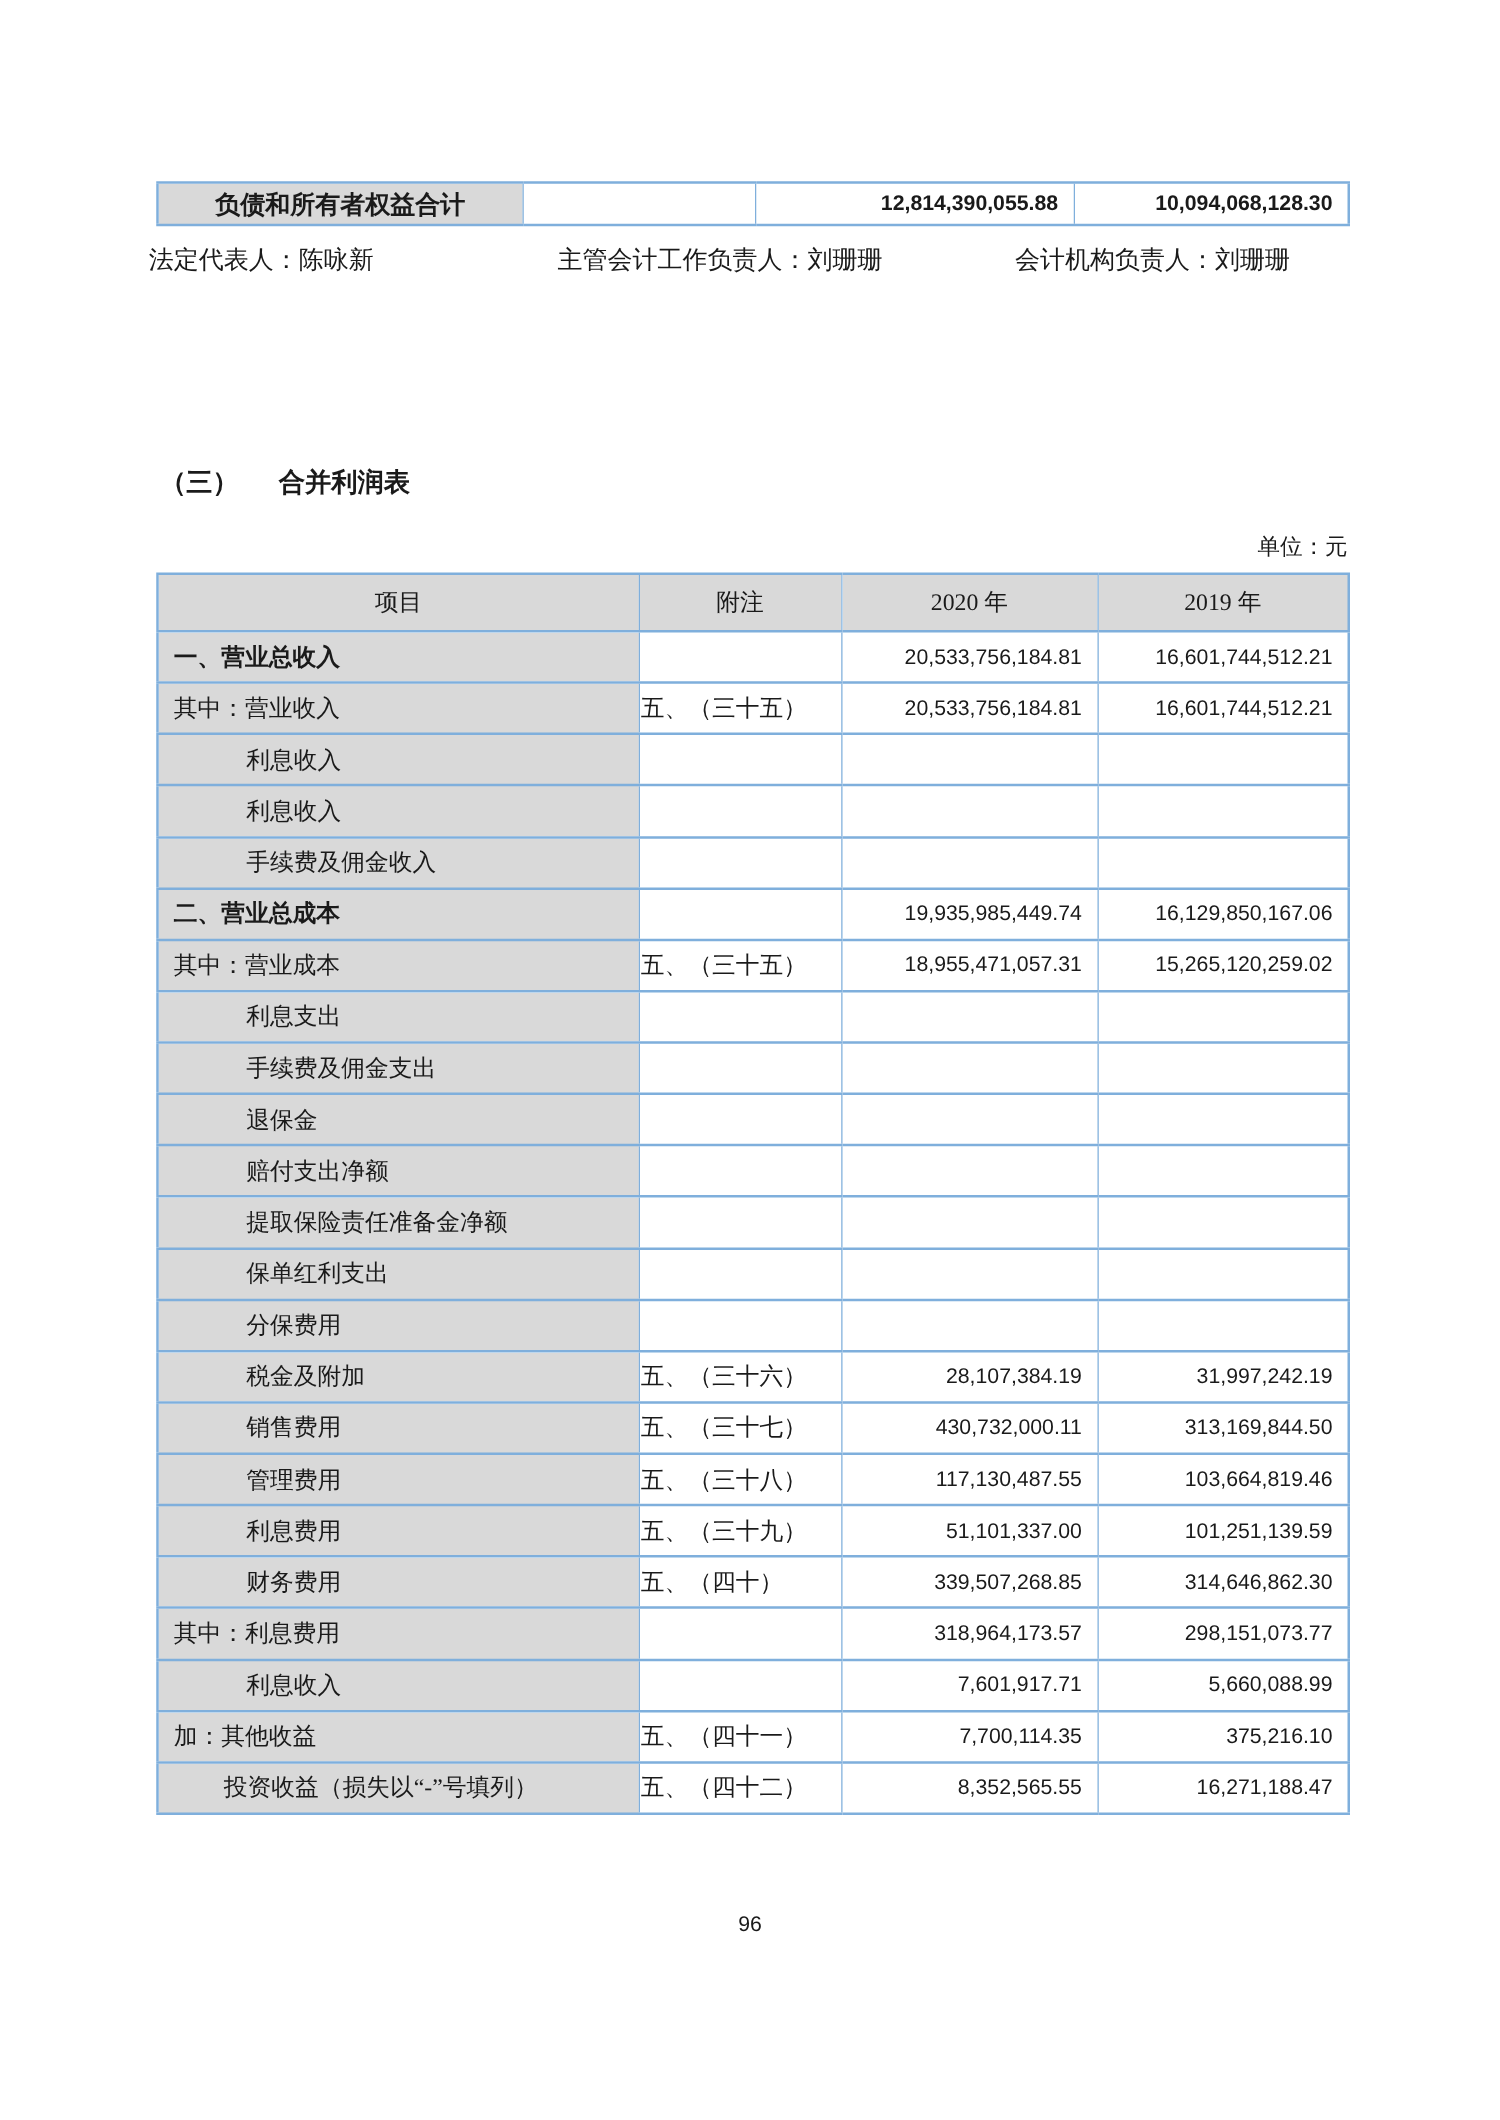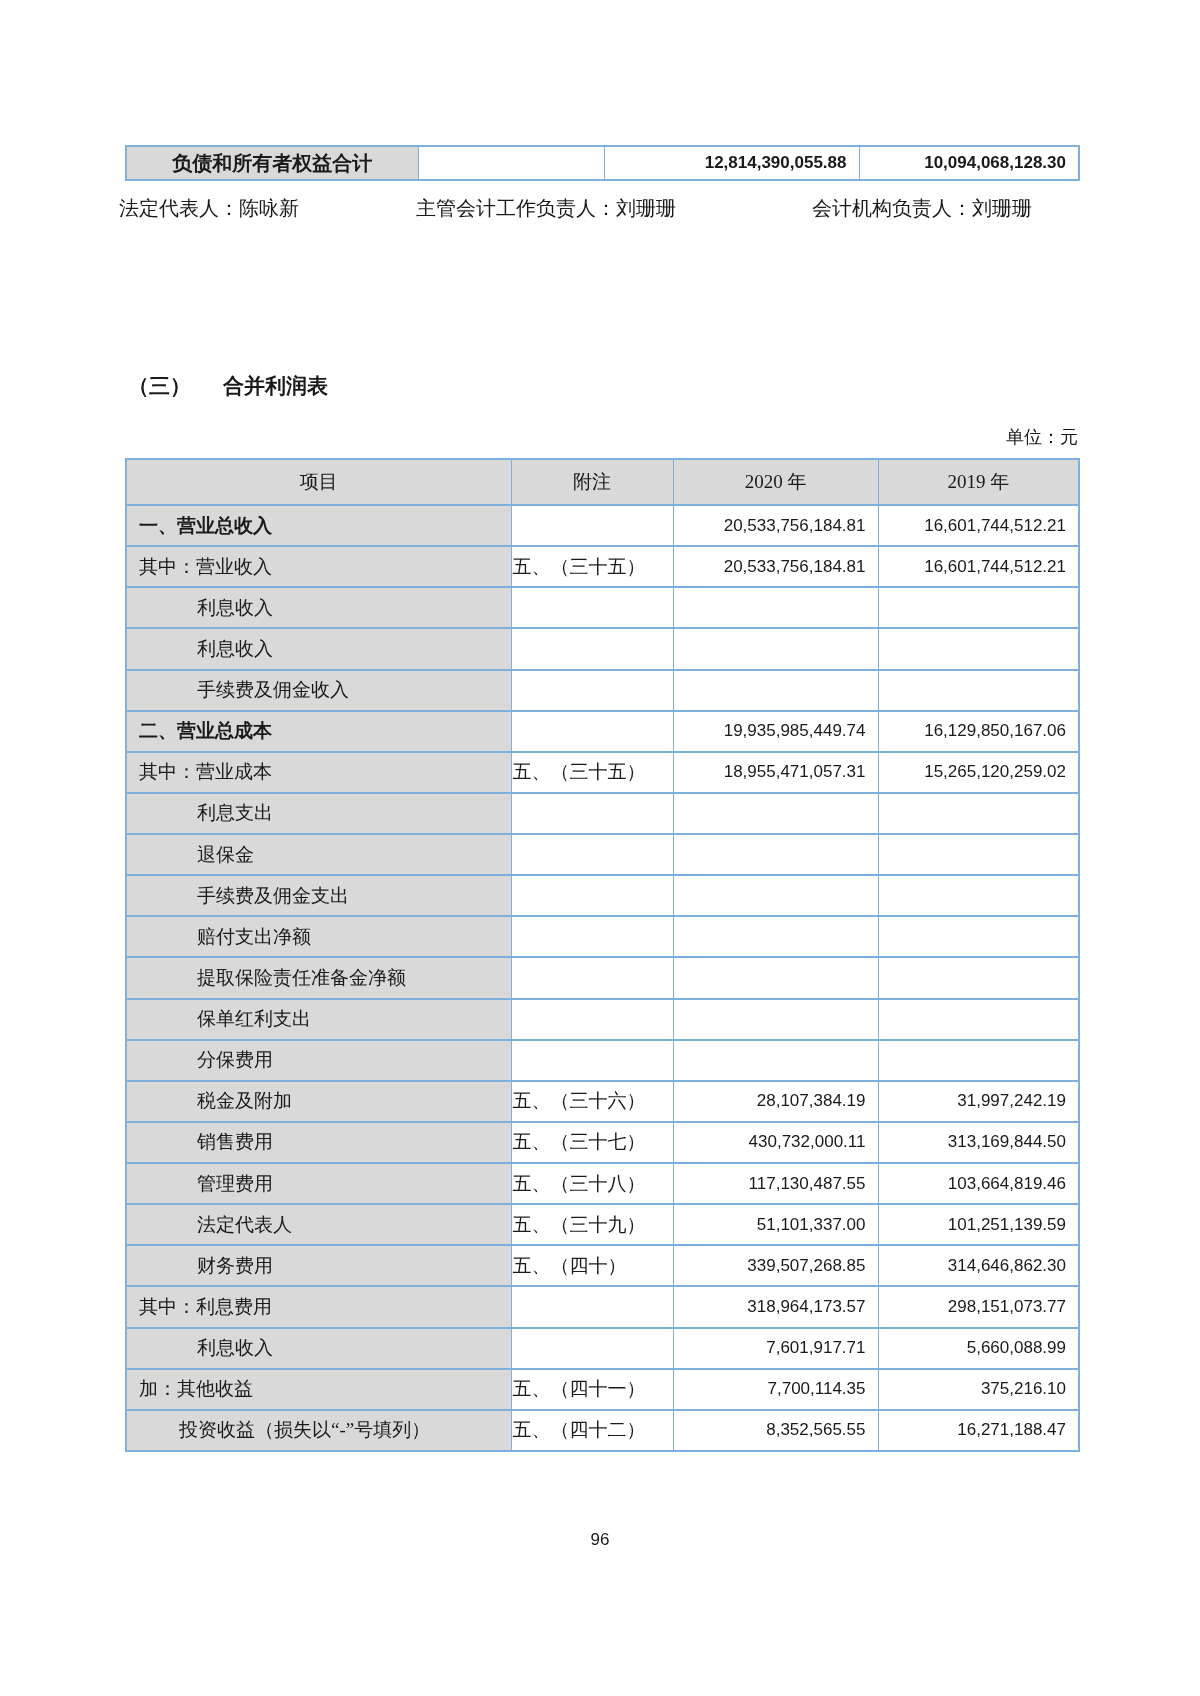--- a/index.html
+++ b/index.html
@@ -31,21 +31,21 @@
   .balance-num{
     text-align:right;padding-right:12px;
     font-family:"Liberation Sans","DejaVu Sans",sans-serif;
     font-size:17px;font-weight:bold;
   }
 
   
   .signatures{position:absolute;left:0;top:196px;width:1097px;height:24px;font-size:20px;}
   .sig{position:absolute;top:0;line-height:24px;}
   .sig-1{left:119px;}
-  .sig-2{left:416px;}
+  .sig-2{left:446px;}
   .sig-3{left:812px;}
 
   
   .section-heading{
     position:absolute;left:128px;top:372px;
     font-size:21px;font-weight:bold;line-height:28px;
   }
   .section-heading .prefix{margin-right:32px;}
 
   
@@ -180,27 +180,27 @@
       <td class="num">18,955,471,057.31</td>
       <td class="num">15,265,120,259.02</td>
     </tr>
         <tr>
       <td class="item ind1">利息支出</td>
       <td class="note"></td>
       <td class="num"></td>
       <td class="num"></td>
     </tr>
         <tr>
+      <td class="item ind1">手续费及佣金支出</td>
+      <td class="note"></td>
+      <td class="num"></td>
+      <td class="num"></td>
+    </tr>
+        <tr>
       <td class="item ind1">退保金</td>
-      <td class="note"></td>
-      <td class="num"></td>
-      <td class="num"></td>
-    </tr>
-        <tr>
-      <td class="item ind1">手续费及佣金支出</td>
       <td class="note"></td>
       <td class="num"></td>
       <td class="num"></td>
     </tr>
         <tr>
       <td class="item ind1">赔付支出净额</td>
       <td class="note"></td>
       <td class="num"></td>
       <td class="num"></td>
     </tr>
@@ -234,21 +234,21 @@
       <td class="num">430,732,000.11</td>
       <td class="num">313,169,844.50</td>
     </tr>
         <tr>
       <td class="item ind1">管理费用</td>
       <td class="note">五、（三十八）</td>
       <td class="num">117,130,487.55</td>
       <td class="num">103,664,819.46</td>
     </tr>
         <tr>
-      <td class="item ind1">法定代表人</td>
+      <td class="item ind1">利息费用</td>
       <td class="note">五、（三十九）</td>
       <td class="num">51,101,337.00</td>
       <td class="num">101,251,139.59</td>
     </tr>
         <tr>
       <td class="item ind1">财务费用</td>
       <td class="note">五、（四十）</td>
       <td class="num">339,507,268.85</td>
       <td class="num">314,646,862.30</td>
     </tr>

